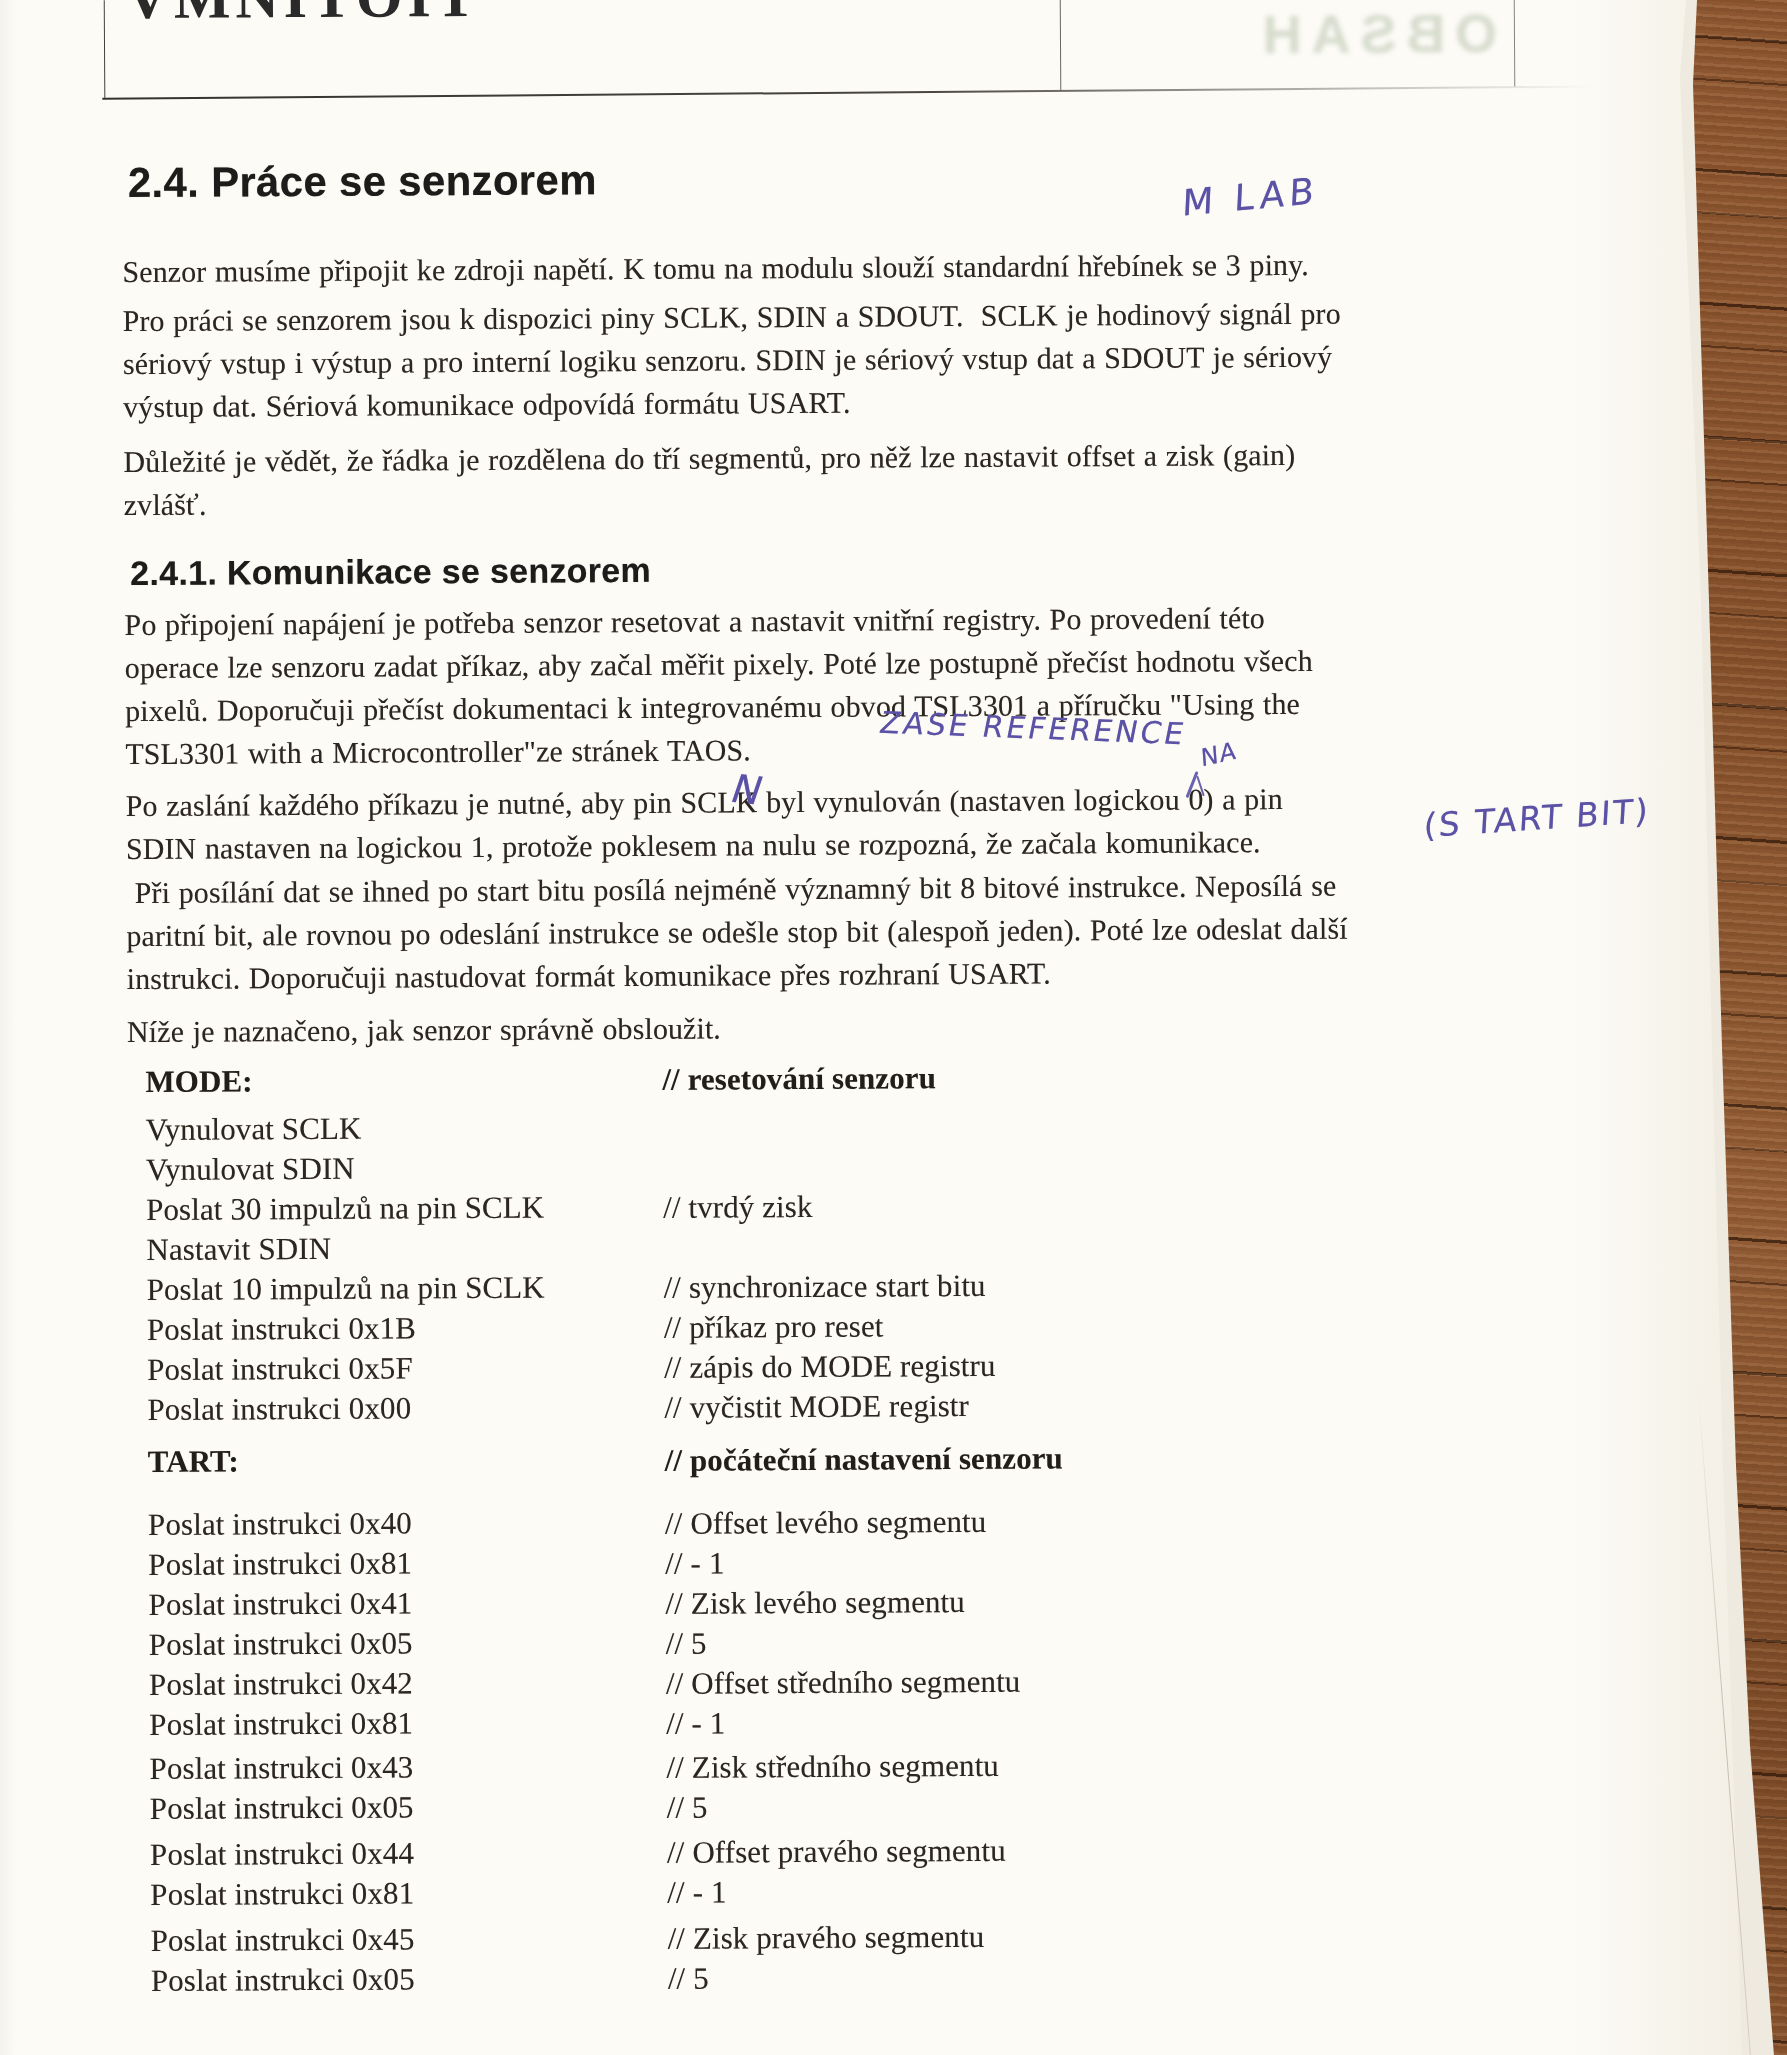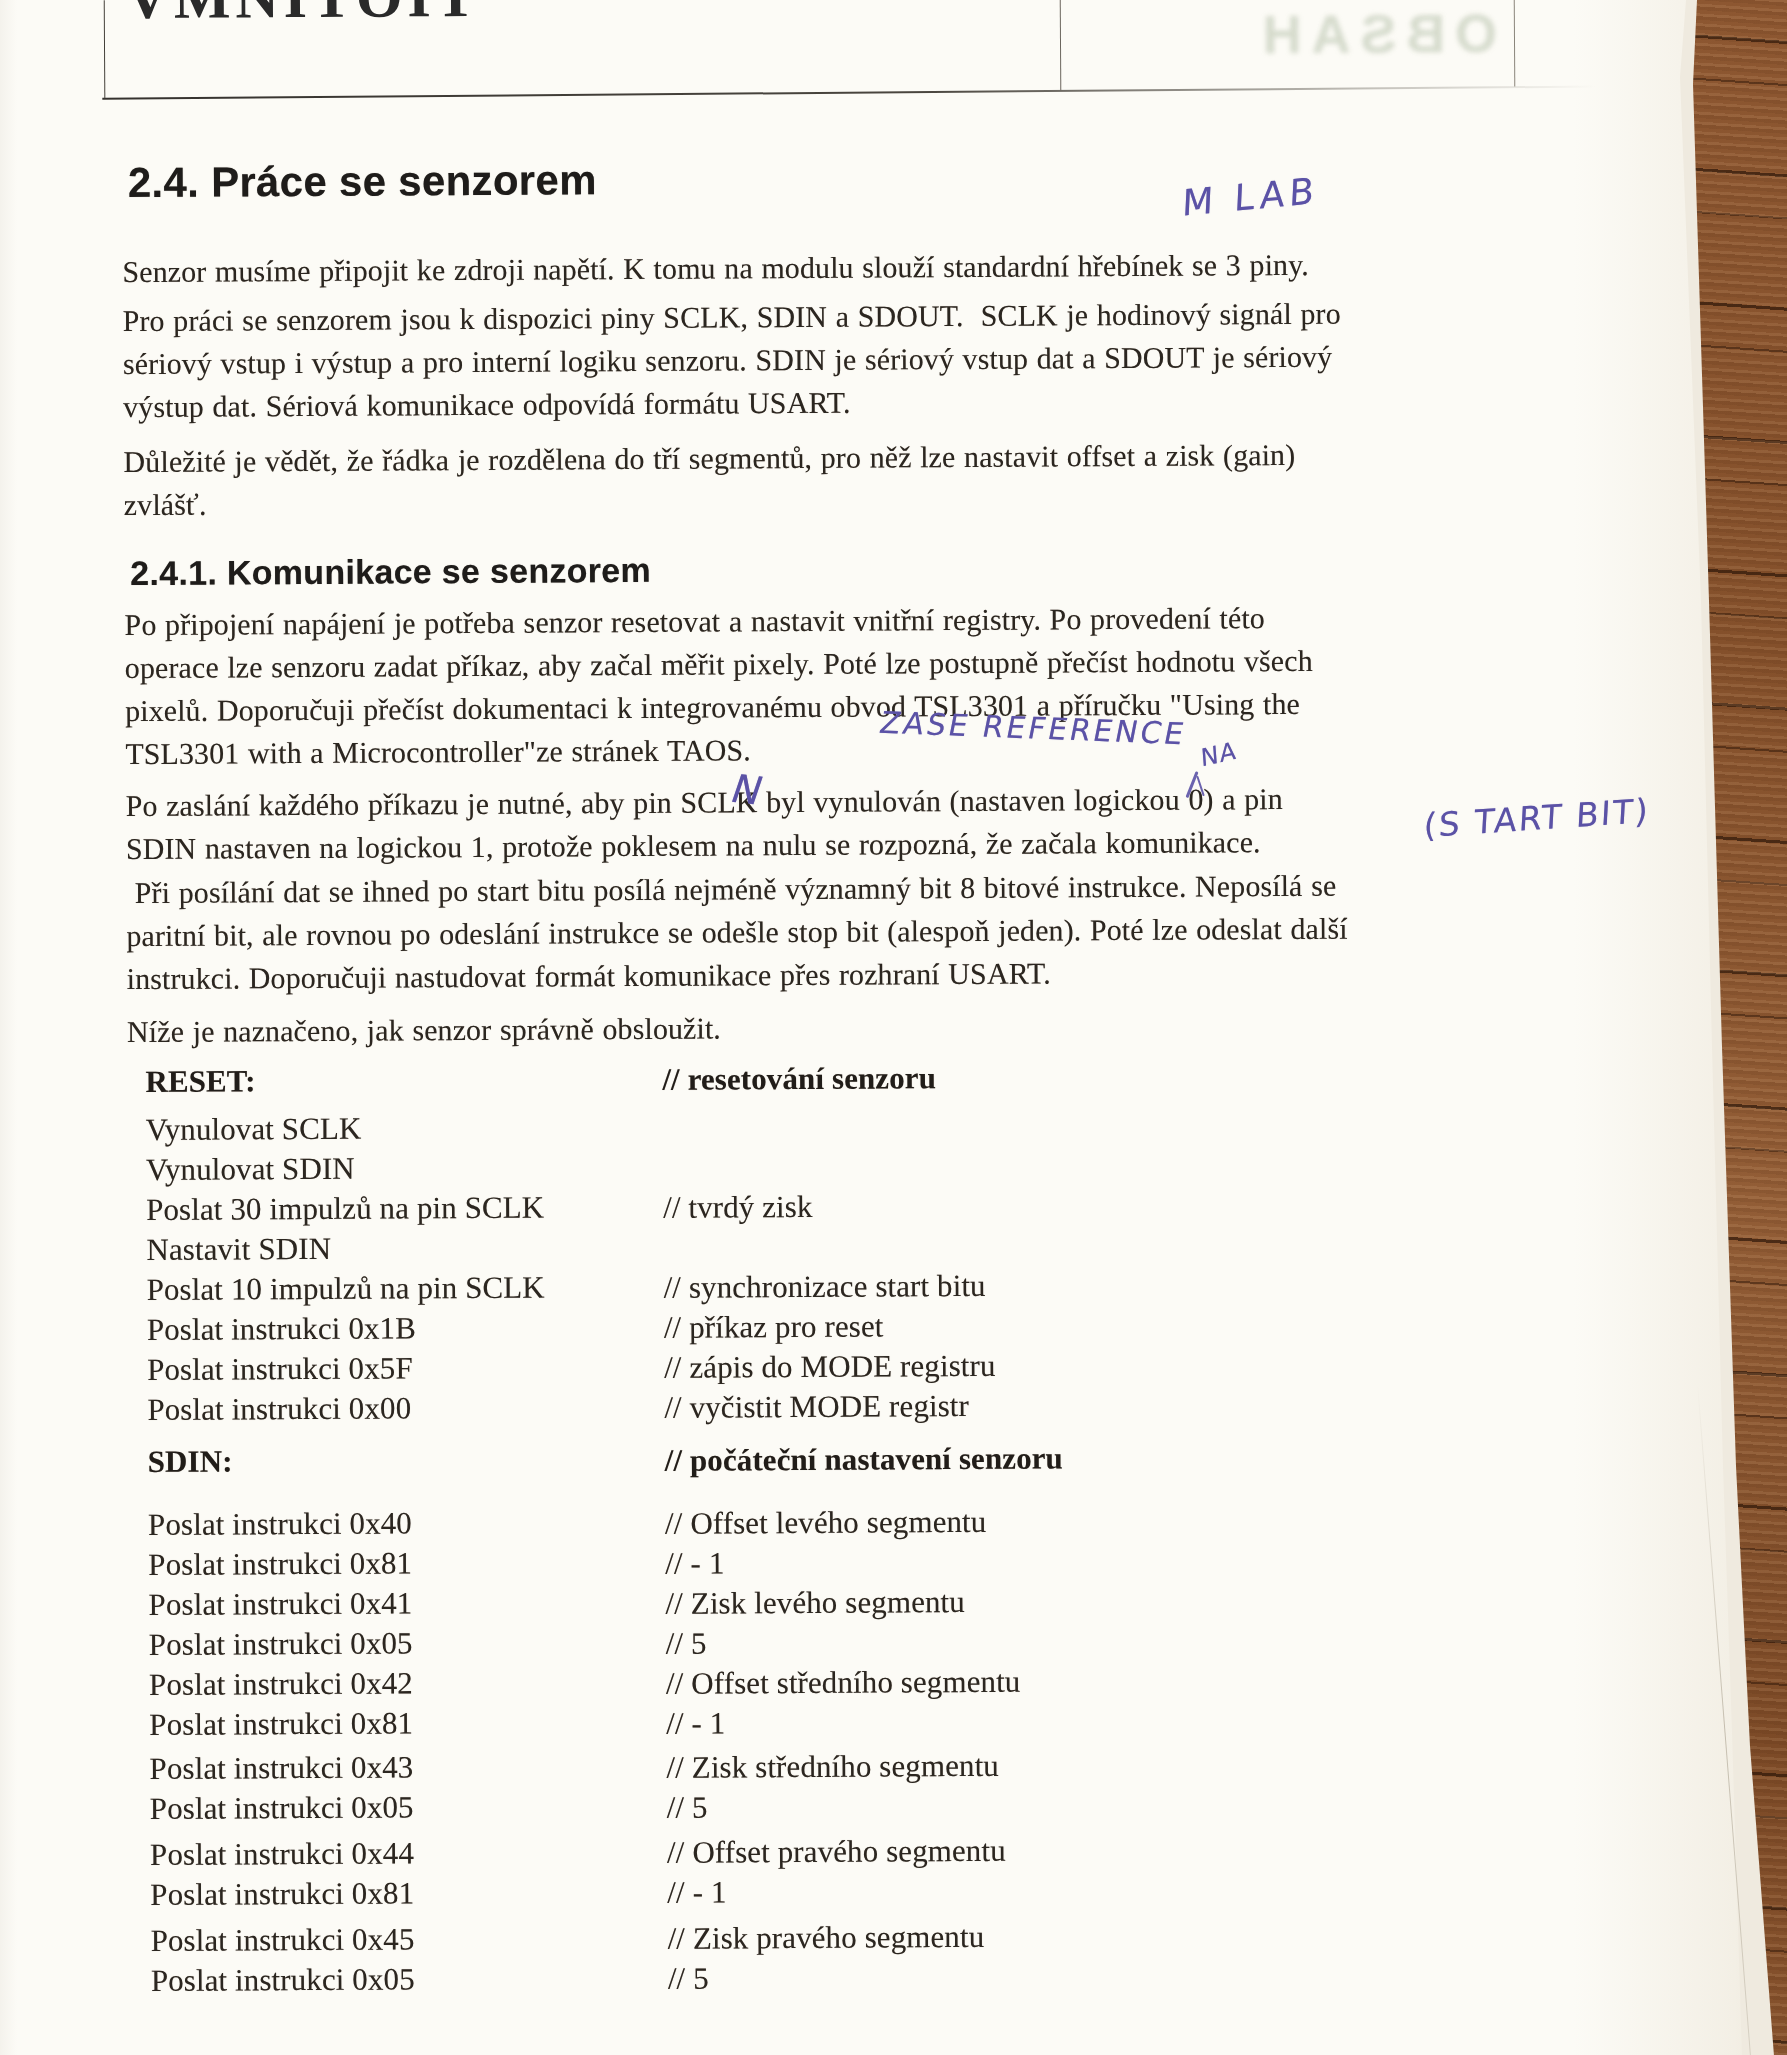--- a/index.html
+++ b/index.html
@@ -161,21 +161,21 @@
     <div class="pline">instrukci. Doporučuji nastudovat formát komunikace přes rozhraní USART.</div>
   </div>
 
   <div class="para" style="top:1010px">
     <div class="pline">Níže je naznačeno, jak senzor správně obsloužit.</div>
   </div>
 
   <div class="listing">
 
     <div class="lrow hdr">
-      <span class="cmd">RESET:</span>
+      <span class="cmd">MODE:</span>
       <span class="cmt">// resetování senzoru</span>
     </div>
     <div class="sp1"></div>
 
     <div class="lrow">
       <span class="cmd">Vynulovat SCLK</span>
       <span class="cmt"></span>
     </div>
     <div class="lrow">
       <span class="cmd">Vynulovat SDIN</span>
@@ -201,21 +201,21 @@
       <span class="cmd">Poslat instrukci 0x5F</span>
       <span class="cmt">// zápis do MODE registru</span>
     </div>
     <div class="lrow">
       <span class="cmd">Poslat instrukci 0x00</span>
       <span class="cmt">// vyčistit MODE registr</span>
     </div>
 
     <div class="sp2"></div>
     <div class="lrow hdr">
-      <span class="cmd">SDIN:</span>
+      <span class="cmd">TART:</span>
       <span class="cmt">// počáteční nastavení senzoru</span>
     </div>
     <div class="sp3"></div>
 
     <div class="lrow">
       <span class="cmd">Poslat instrukci 0x40</span>
       <span class="cmt">// Offset levého segmentu</span>
     </div>
     <div class="lrow">
       <span class="cmd">Poslat instrukci 0x81</span>

